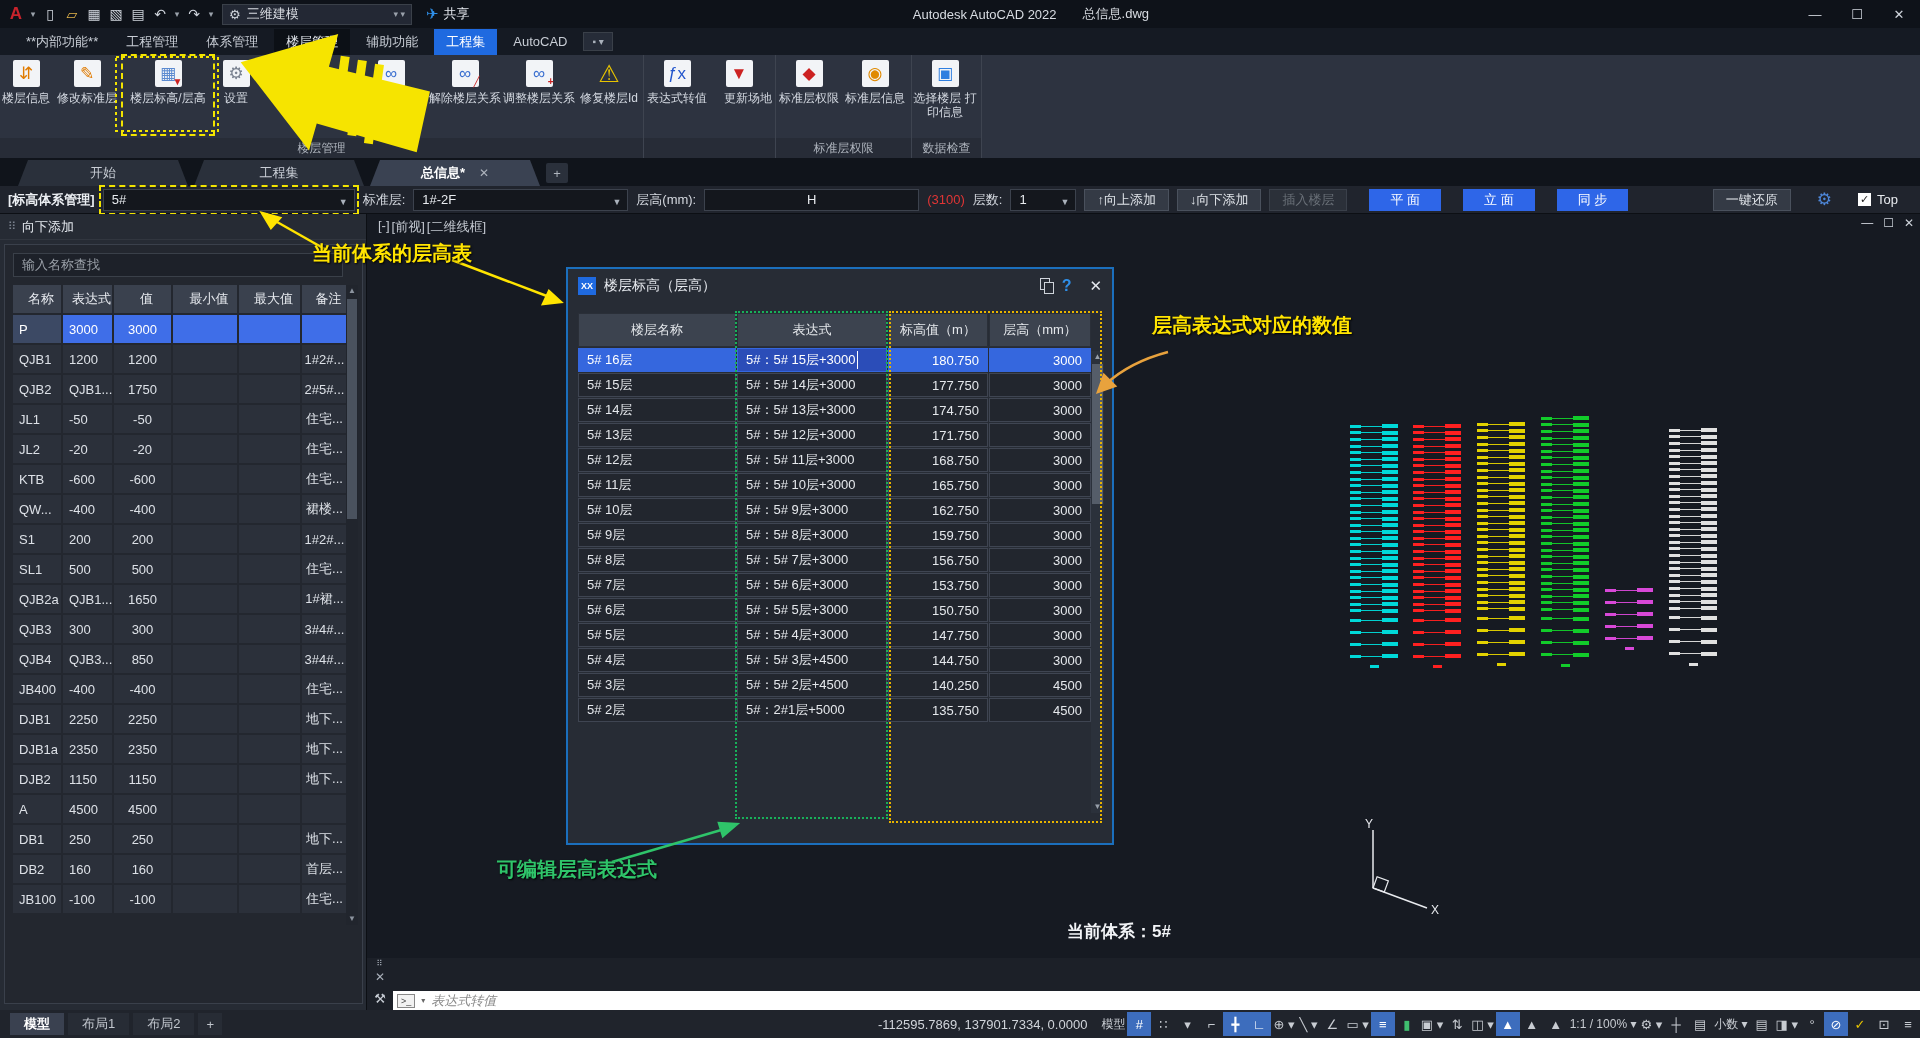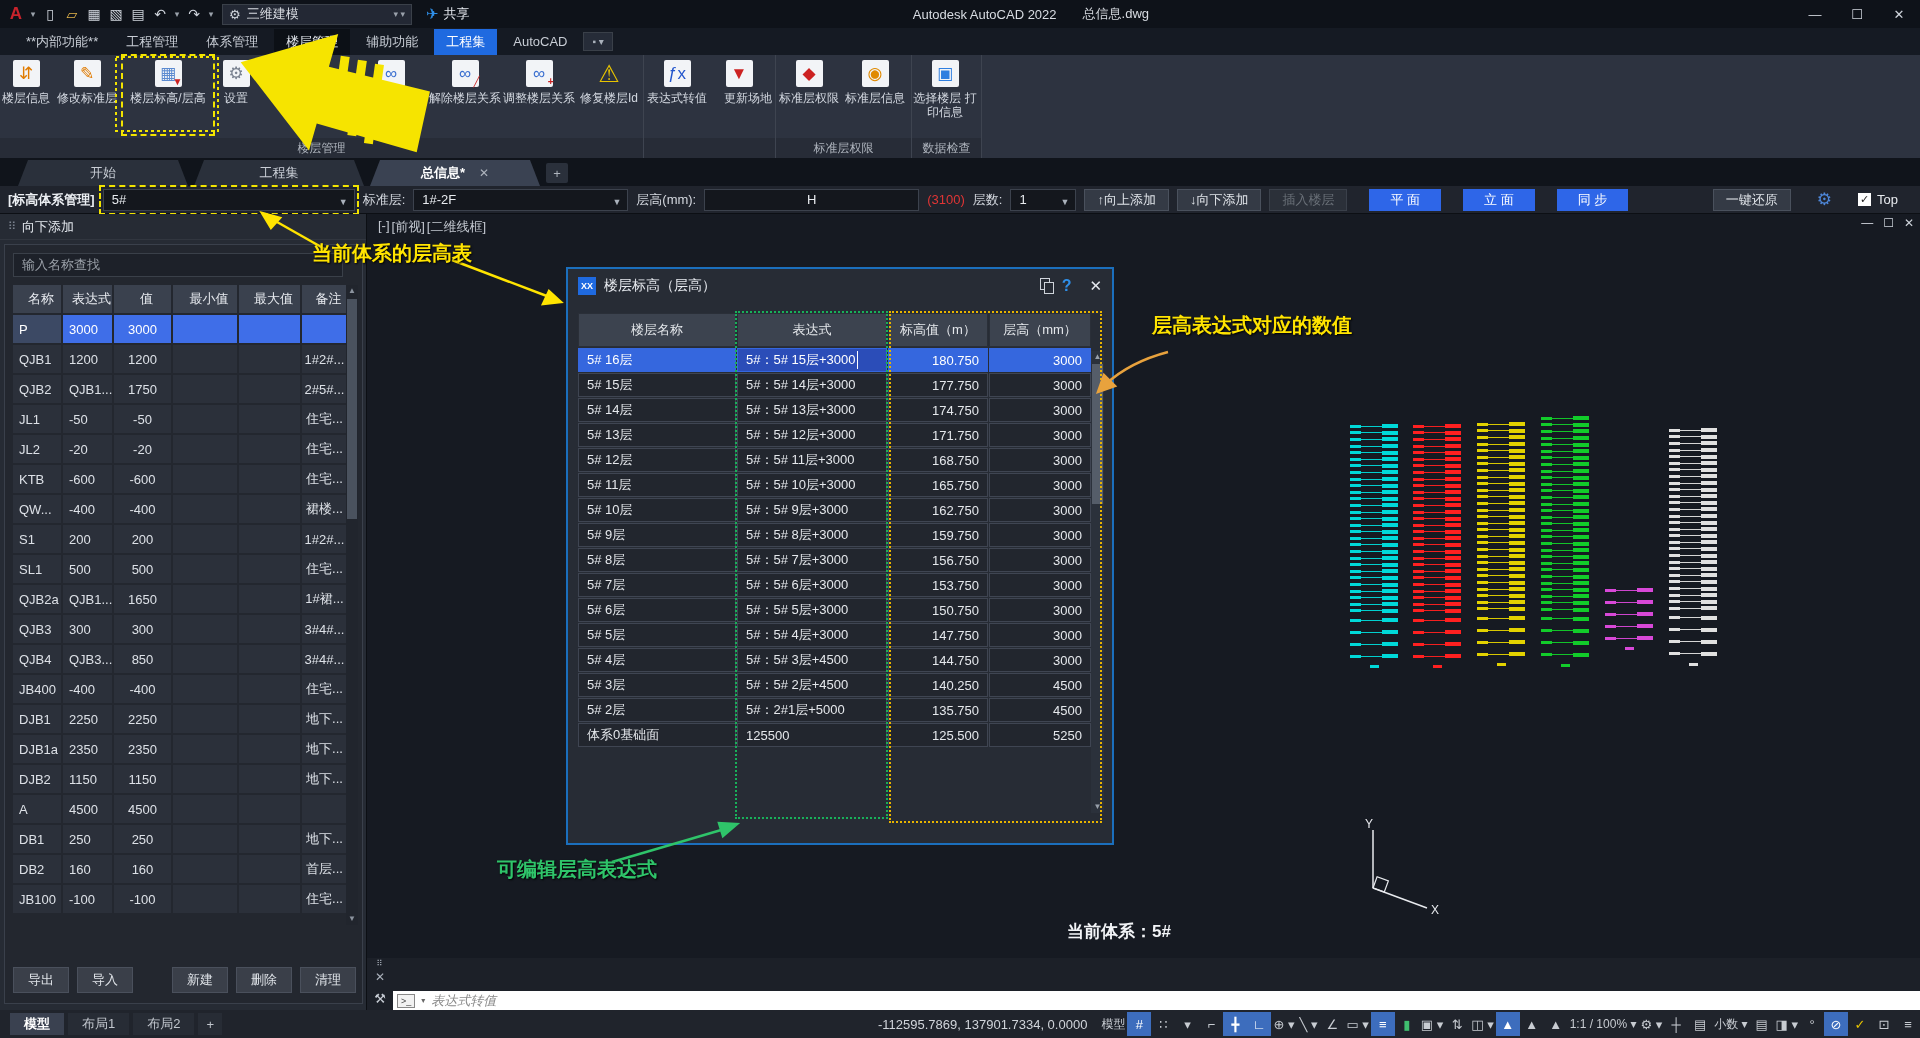--- a/index.html
+++ b/index.html
@@ -503,28 +503,20 @@
             <span class="c ctr"></span>
             <span class="c ctr"></span>
             <span class="c ctr">住宅...</span>
           </div>
         </div>
       <div id="lp-scroll">
         <span class="arr" style="top:0">▲</span>
         <div class="thumb"></div>
         <span class="arr" style="bottom:0">▼</span>
       </div>
-      <div id="lp-buttons">
-        <div class="lp-btn">导出</div>
-        <div class="lp-btn">导入</div>
-        <div class="gap"></div>
-        <div class="lp-btn">新建</div>
-        <div class="lp-btn">删除</div>
-        <div class="lp-btn">清理</div>
-      </div>
     </div>
   </div>
 
   <div id="canvas">
     <div id="vp-label">
         <span>[-]</span>
         <span>[前视]</span>
         <span>[二维线框]</span>
       </div>
     <div id="dwg-controls">
@@ -1631,34 +1623,20 @@
               <span>5# 2层</span>
             </span>
             <span class="c">
               <span>5#：2#1层+5000</span>
             </span>
             <span class="c r">
               <span>135.750</span>
             </span>
             <span class="c r">
               <span>4500</span>
-            </span>
-          </div>
-          <div class="dlg-row">
-            <span class="c">
-              <span>体系0基础面</span>
-            </span>
-            <span class="c">
-              <span>125500</span>
-            </span>
-            <span class="c r">
-              <span>125.500</span>
-            </span>
-            <span class="c r">
-              <span>5250</span>
             </span>
           </div>
         </div>
       <div id="dlg-scroll">
         <span class="arr" style="top:0">▲</span>
         <div class="thumb"></div>
         <span class="arr" style="bottom:0">▼</span>
       </div>
       <div class="dotted-green"></div>
       <div class="dotted-yellow"></div>

